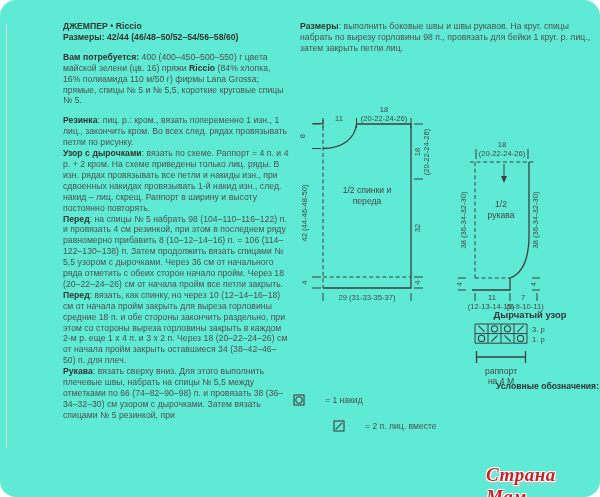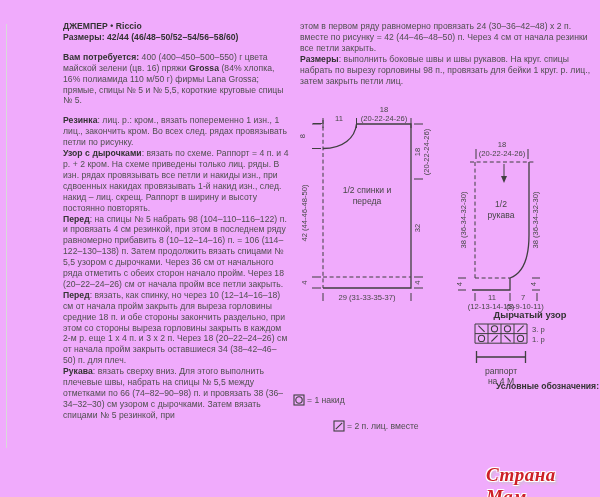--- a/index.html
+++ b/index.html
@@ -1,66 +1,65 @@
 <!DOCTYPE html>
 <html><head>
 <meta charset="utf-8">
 <style>
   html,body { margin:0; padding:0; background:#ffffff; }
-  .page { position:relative; width:600px; height:497px; background:#f0abfc;
-          font-family:"Liberation Sans", sans-serif; color:#4f4f4f; overflow:hidden; }
+  .page { position:relative; width:600px; height:497px; background:#5eead4;
+          font-family:"Liberation Sans", sans-serif; color:#4f4f4f; overflow:hidden;border-radius:16px; }
   .scan-line { position:absolute; left:6px; top:24px; width:1px; height:424px; background:#d9d9d9; }
   .col { position:absolute; font-size:8.6px; line-height:10.9px; letter-spacing:0.05px; }
   #left-col  { left:63px;  top:21px; width:227px; }
   #right-col { left:300px; top:21px; width:297px; }
   .para { margin:0; }
   .para.gap { margin-top:9px; }
   b { color:#333333; }
   svg.diagram { position:absolute; overflow:visible; }
   #svg-body   { left:293px; top:100px; }
   #svg-sleeve { left:450px; top:100px; }
   #svg-chart  { left:460px; top:305px; }
   .outline { fill:none; stroke:#3f3f3f; stroke-width:1.3px; }
   .thin    { fill:none; stroke:#3f3f3f; stroke-width:1px; }
   .dash    { stroke-dasharray:4 2.6; }
   .mlabel { font-size:7.6px; fill:#474747; }
   .clabel { font-size:8.6px; fill:#474747; }
   .ctitle { font-size:9.4px; font-weight:bold; fill:#333333; }
   .mid { text-anchor:middle; }
   .legend { position:absolute; left:293px; top:381px; width:306px; font-size:8.6px;text-align:right; }
   .legend-title { font-weight:bold; color:#333333; padding-left:28px; margin:0 0 2px 0; }
-  .legend-item { display:flex; align-items:center; gap:2px; margin-top:3px; }
+  .legend-item { display:flex; align-items:center; gap:20px; margin-top:3px; }
   .legend-item.gap { margin-top:14px;margin-left:40px; }
   .legend-item svg { flex:0 0 auto; display:block; }
   .legend-text { line-height:11px; }
   .watermark { position:absolute; left:486px; top:464px;
     font-family:"Liberation Serif", serif; font-style:italic; font-weight:bold;
     font-size:19px; letter-spacing:0.5px;
     text-shadow:-1px -1px 0 #ffffff, 1px -1px 0 #ffffff, -1px 1px 0 #ffffff,
                  1px 1px 0 #ffffff, 2px 3px 3px #c7c7c7; }
 </style>
 </head>
 <body>
 
 <div class="page">
 
   <div class="scan-line"></div>
 
   <div class="col" id="left-col">
       <p class="para"><b>ДЖЕМПЕР • Riccio</b></p>
       <p class="para"><b>Размеры: 42/44 (46/48–50/52–54/56–58/60)</b></p>
-      <p class="para gap"><b>Вам потребуется:</b> 400 (400–450–500–550) г цвета майской зелени (цв. 16) пряжи <b>Grossa</b> (84% хлопка, 16% полиамида 110 м/50 г) фирмы Lana Grossa; прямые, спицы № 5 и № 5,5, короткие круговые спицы № 5.</p>
+      <p class="para gap"><b>Вам потребуется:</b> 400 (400–450–500–550) г цвета майской зелени (цв. 16) пряжи <b>Riccio</b> (84% хлопка, 16% полиамида 110 м/50 г) фирмы Lana Grossa; прямые, спицы № 5 и № 5,5, короткие круговые спицы № 5.</p>
       <p class="para gap"><b>Резинка</b>: лиц. р.: кром., вязать попеременно 1 изн., 1 лиц., закончить кром. Во всех след. рядах провязывать петли по рисунку.</p>
       <p class="para"><b>Узор с дырочками</b>: вязать по схеме. Раппорт = 4 п. и 4 р. + 2 кром. На схеме приведены только лиц. ряды. В изн. рядах провязывать все петли и накиды изн., при сдвоенных накидах провязывать 1-й накид изн., след. накид – лиц. скрещ. Раппорт в ширину и высоту постоянно повторять.</p>
       <p class="para"><b>Перед</b>: на спицы № 5 набрать 98 (104–110–116–122) п. и провязать 4 см резинкой, при этом в последнем ряду равномерно прибавить 8 (10–12–14–16) п. = 106 (114–122–130–138) п. Затем продолжить вязать спицами № 5,5 узором с дырочками. Через 36 см от начального ряда отметить с обеих сторон начало пройм. Через 18 (20–22–24–26) см от начала пройм все петли закрыть.</p>
       <p class="para"><b>Перед</b>: вязать, как спинку, но через 10 (12–14–16–18) см от начала пройм закрыть для выреза горловины средние 18 п. и обе стороны закончить раздельно, при этом со стороны выреза горловины закрыть в каждом 2-м р. еще 1 x 4 п. и 3 x 2 п. Через 18 (20–22–24–26) см от начала пройм закрыть оставшиеся 34 (38–42–46– 50) п. для плеч.</p>
       <p class="para"><b>Рукава</b>: вязать сверху вниз. Для этого выполнить плечевые швы, набрать на спицы № 5,5 между отметками по 66 (74–82–90–98) п. и провязать 38 (36–34–32–30) см узором с дырочками. Затем вязать спицами № 5 резинкой, при</p>
     </div>
   <div class="col" id="right-col">
-      <p class="para">этом в первом ряду равномерно провязать 24 (30–36–42–48) x 2 п. вместе по рисунку = 42 (44–46–48–50) п. Через 4 см от начала резинки все петли закрыть.</p>
       <p class="para"><b>Размеры</b>: выполнить боковые швы и швы рукавов. На круг. спицы набрать по вырезу горловины 98 п., провязать для бейки 1 круг. р. лиц., затем закрыть петли лиц.</p>
     </div>
 
   <svg class="diagram" id="svg-body" width="172" height="206" viewBox="0 0 172 206">
     <path class="thin dash" d="M30,20 V188"></path>
     <path class="outline" d="M63.5,24 C62,38 50,48.5 30,48.5"></path>
     <path class="outline" d="M63.5,24 H118 V188 H30"></path>
     <path class="thin dash" d="M30,177 H118"></path>
     <g class="thin">
       <path d="M20,23.5 H29"></path>

